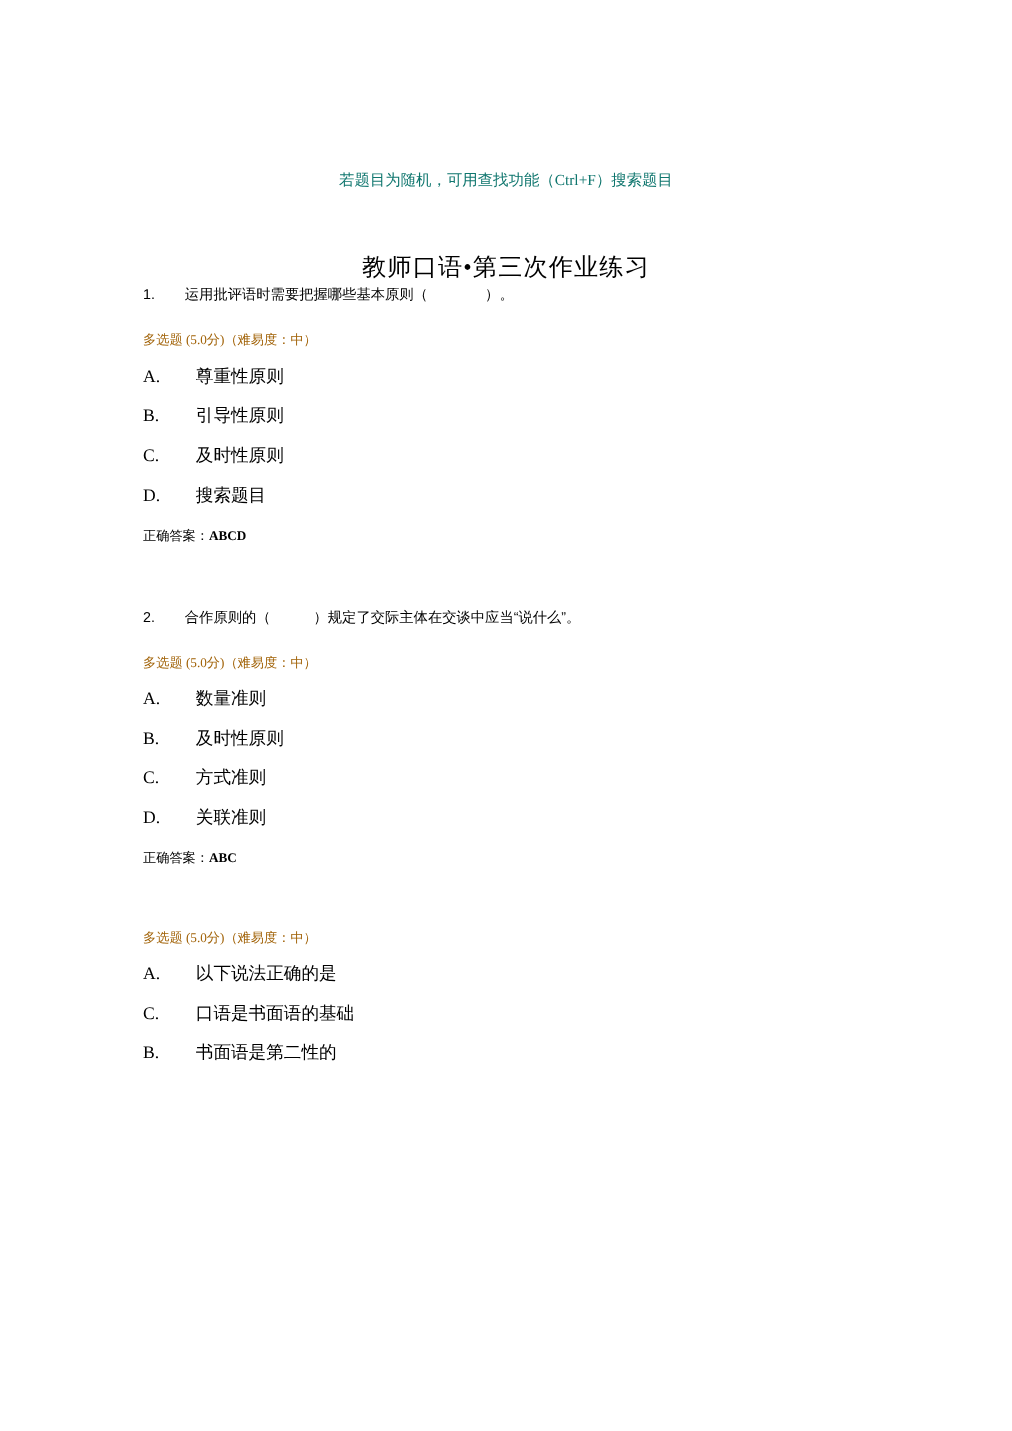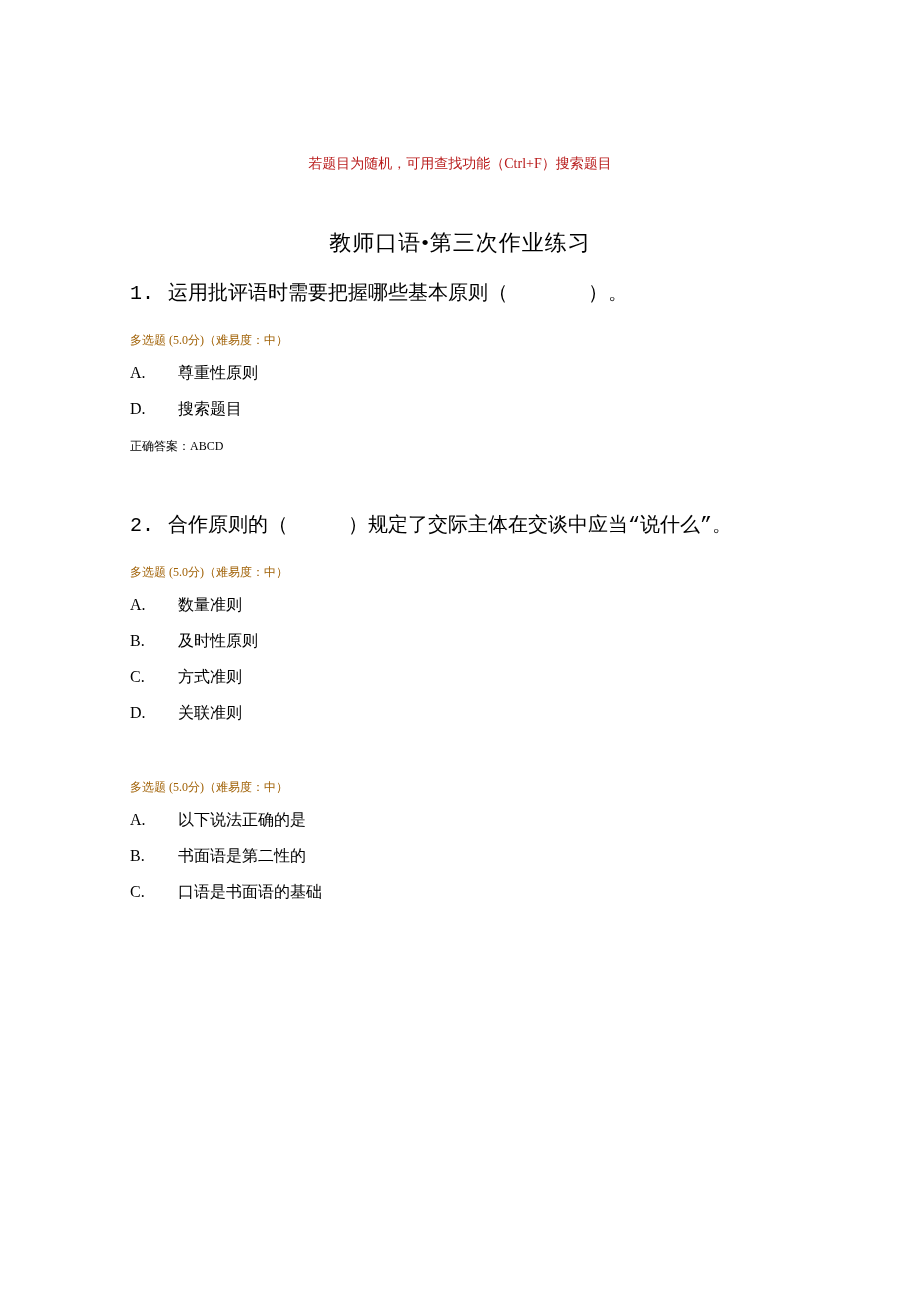--- a/index.html
+++ b/index.html
@@ -9,41 +9,40 @@
     }
     body {
       background: #ffffff;
       font-family: "SimSun", "宋体", serif;
       width: 920px;
       min-height: 1301px;
       padding: 155px 130px 40px 130px;
       color: #000000;
     }
     .hint {
-      color: #b91c1c;
+      color: #0f766e;
       font-size: 14px;
       text-align: center;
       margin-bottom: 55px;
       font-family: "SimSun", "宋体", serif;
     }
     .title {
       font-size: 22px;
       text-align: center;
       font-family: "SimSun", "宋体", serif;
       letter-spacing: 1px;
     }
     .question-block {
       margin-bottom: 55px;
     }
     .question-stem {
-      font-size: 20px;
+      font-size: 13px;
       line-height: 1.6;
       margin-bottom: 22px;
-      font-family: Liberation Mono, monospace;
-      margin-top: 20px;
+      font-family: Liberation Sans, sans-serif;
     }
     .question-stem .num {
       display: inline-block;
       width: 38px;
     }
     .meta {
       font-size: 12px;
       color: #a16207;
       margin-bottom: 14px;
       font-family: "SimSun", "宋体", serif;
@@ -63,63 +62,68 @@
     .answer {
       font-size: 12px;
       margin-top: 18px;
       font-family: "SimSun", "宋体", serif;
     }
     .answer .ans-label {
       font-weight: normal;
       text-align: right;
     }
     .answer .ans-value {
-      font-weight: normal;
+      font-weight: bold;
     }
   </style>
 </head>
 <body>
 
 <div class="hint">若题目为随机，可用查找功能（Ctrl+F）搜索题目</div>
 
 <div class="title">教师口语•第三次作业练习</div>
 
 <div class="question-block">
   <div class="question-stem">
     <span class="num">1.</span><span>运用批评语时需要把握哪些基本原则（　　　　）。</span>
   </div>
   <div class="meta">
     <span>多选题 (5.0分)</span><span>（难易度：中）</span>
   </div>
   <ul class="options">
     <li class="opt"><span class="letter">A.</span><span>尊重性原则</span></li>
+    <li class="opt"><span class="letter">B.</span><span>引导性原则</span></li>
+    <li class="opt"><span class="letter">C.</span><span>及时性原则</span></li>
     <li class="opt"><span class="letter">D.</span><span>搜索题目</span></li>
   </ul>
   <div class="answer">
     <span class="ans-label">正确答案：</span><span class="ans-value">ABCD</span>
   </div>
 </div>
 
 <div class="question-block">
   <div class="question-stem">
     <span class="num">2.</span><span>合作原则的（　　　）规定了交际主体在交谈中应当“说什么”。</span>
   </div>
   <div class="meta">
     <span>多选题 (5.0分)</span><span>（难易度：中）</span>
   </div>
   <ul class="options">
     <li class="opt"><span class="letter">A.</span><span>数量准则</span></li>
     <li class="opt"><span class="letter">B.</span><span>及时性原则</span></li>
     <li class="opt"><span class="letter">C.</span><span>方式准则</span></li>
     <li class="opt"><span class="letter">D.</span><span>关联准则</span></li>
   </ul>
+  <div class="answer">
+    <span class="ans-label">正确答案：</span><span class="ans-value">ABC</span>
+  </div>
 </div>
 
 <div class="question-block">
   <div class="meta">
     <span>多选题 (5.0分)</span><span>（难易度：中）</span>
   </div>
   <ul class="options">
     <li class="opt"><span class="letter">A.</span><span>以下说法正确的是</span></li>
+    <li class="opt"><span class="letter">C.</span><span>口语是书面语的基础</span></li>
     <li class="opt"><span class="letter">B.</span><span>书面语是第二性的</span></li>
-    <li class="opt"><span class="letter">C.</span><span>口语是书面语的基础</span></li>
   </ul>
 </div>
 
 </body></html>

